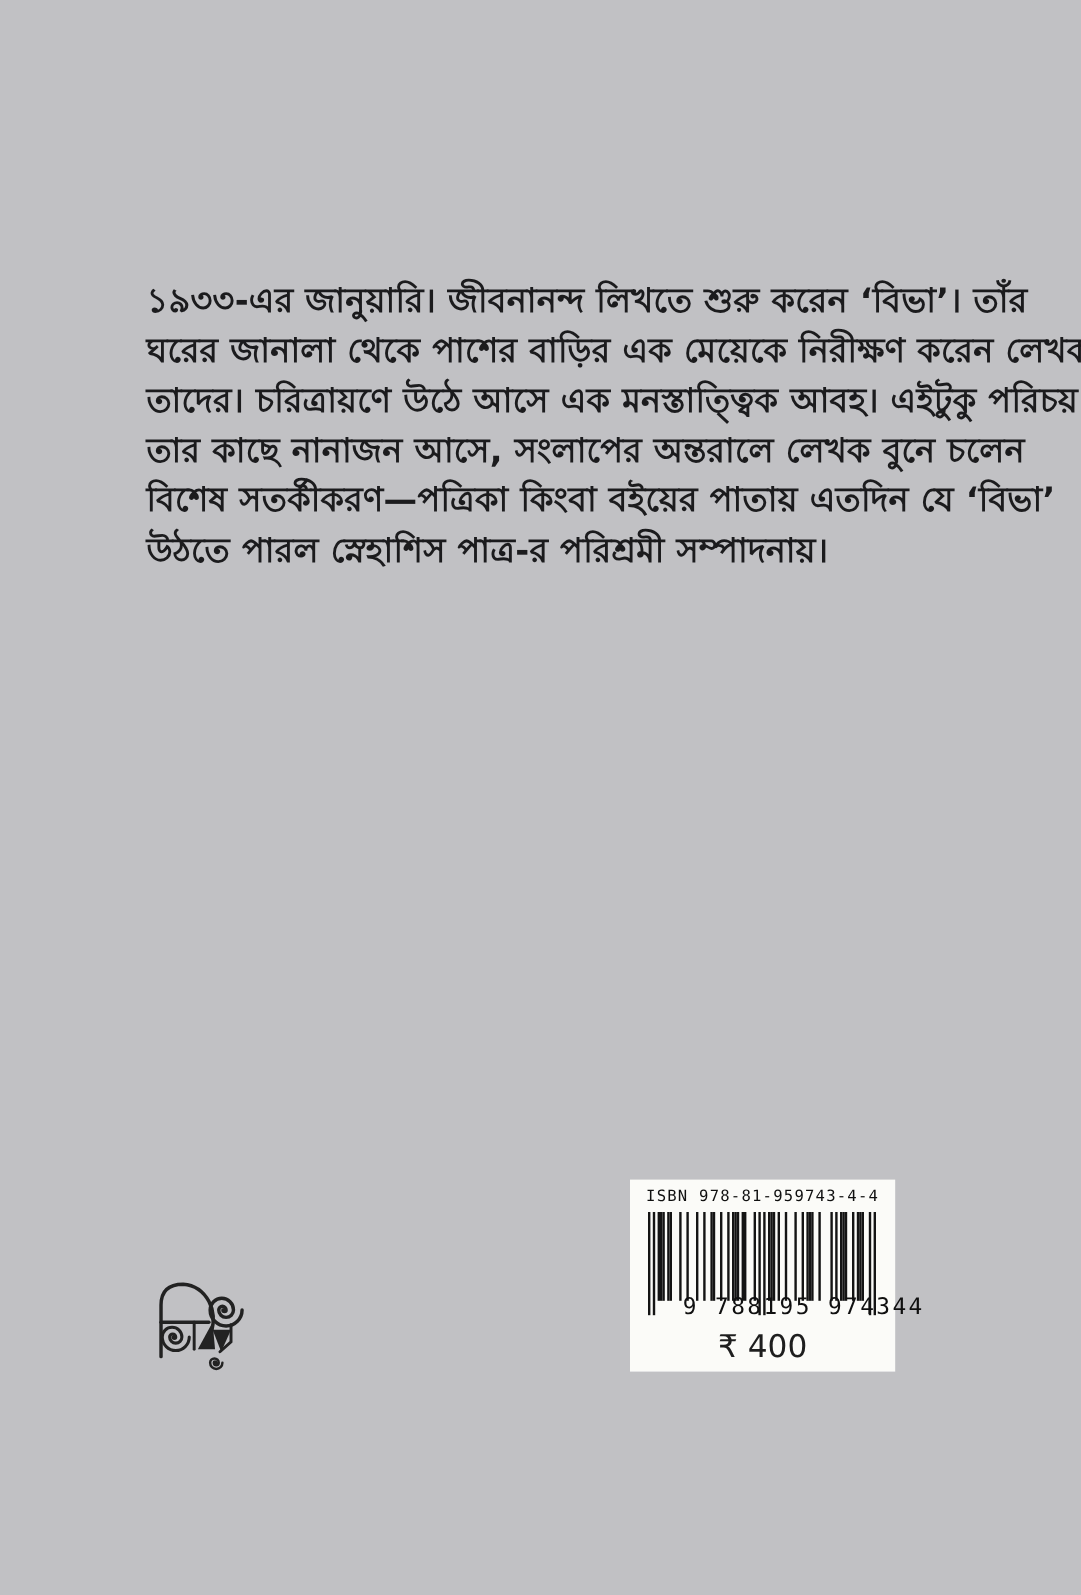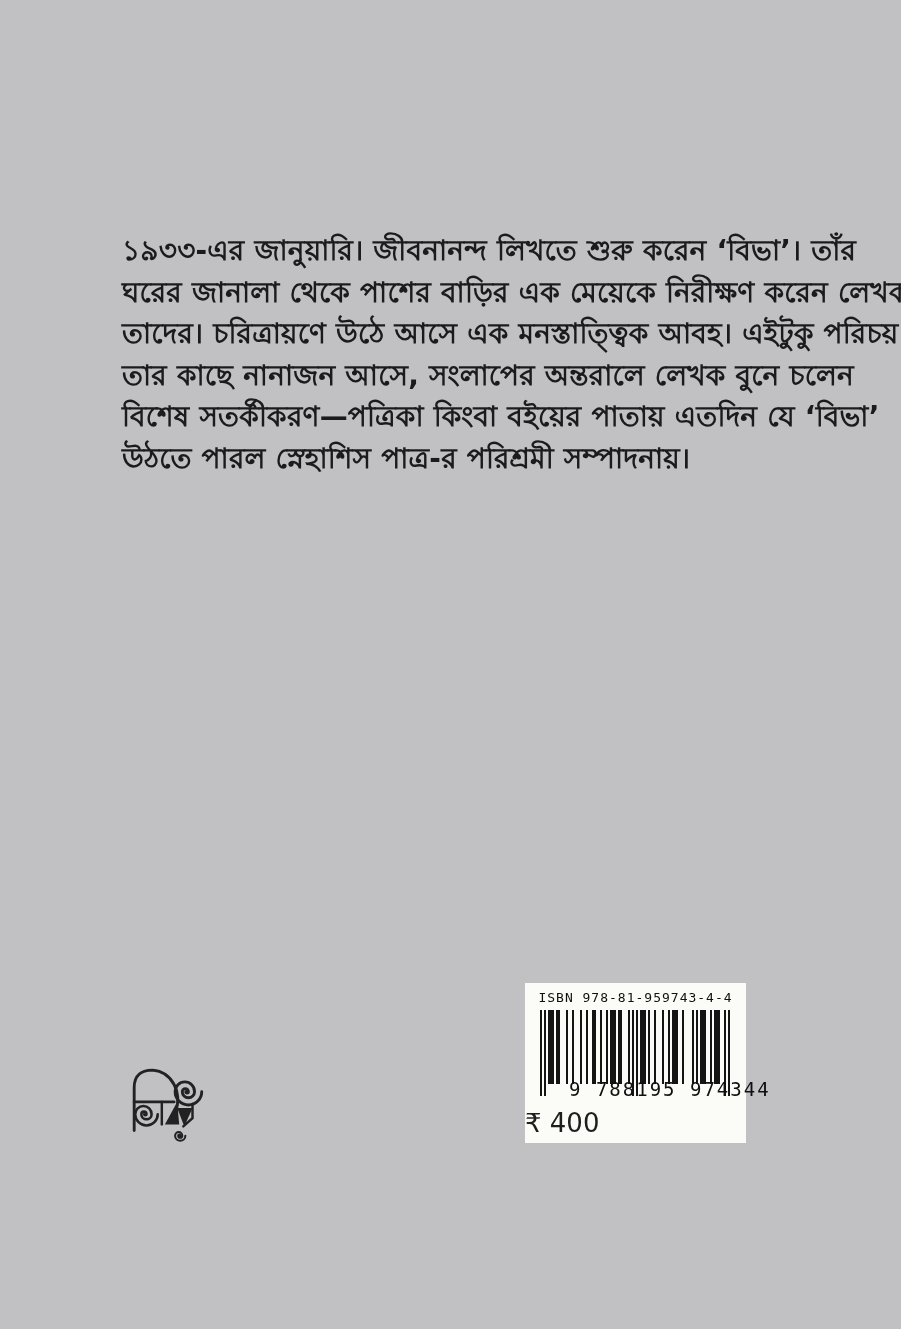--- a/index.html
+++ b/index.html
@@ -35,21 +35,21 @@
     position:absolute;top:27px;left:15px;
     display:flex;align-items:flex-start;
   }
   .bars .m{width:2px;}
   .digits{
     position:absolute;top:95px;left:0;width:100%;text-align:left;
     font-family:"DejaVu Sans Mono",monospace;font-size:19px;
     letter-spacing:2px;color:#101010;white-space:nowrap;margin-left:44px;
   }
   .price{
-    position:absolute;top:125px;left:0;width:100%;
+    position:absolute;top:125px;left:0;width:100%;text-align:center;
     font-size:26px;color:#1e1e1e;
   }
 </style>
 </head>
 <body>
 
 <div class="page">
 
   <div class="blurb">
     <div class="blurb-line">১৯৩৩-এর জানুয়ারি। জীবনানন্দ লিখতে শুরু করেন ‘বিভা’। তাঁর</div>

